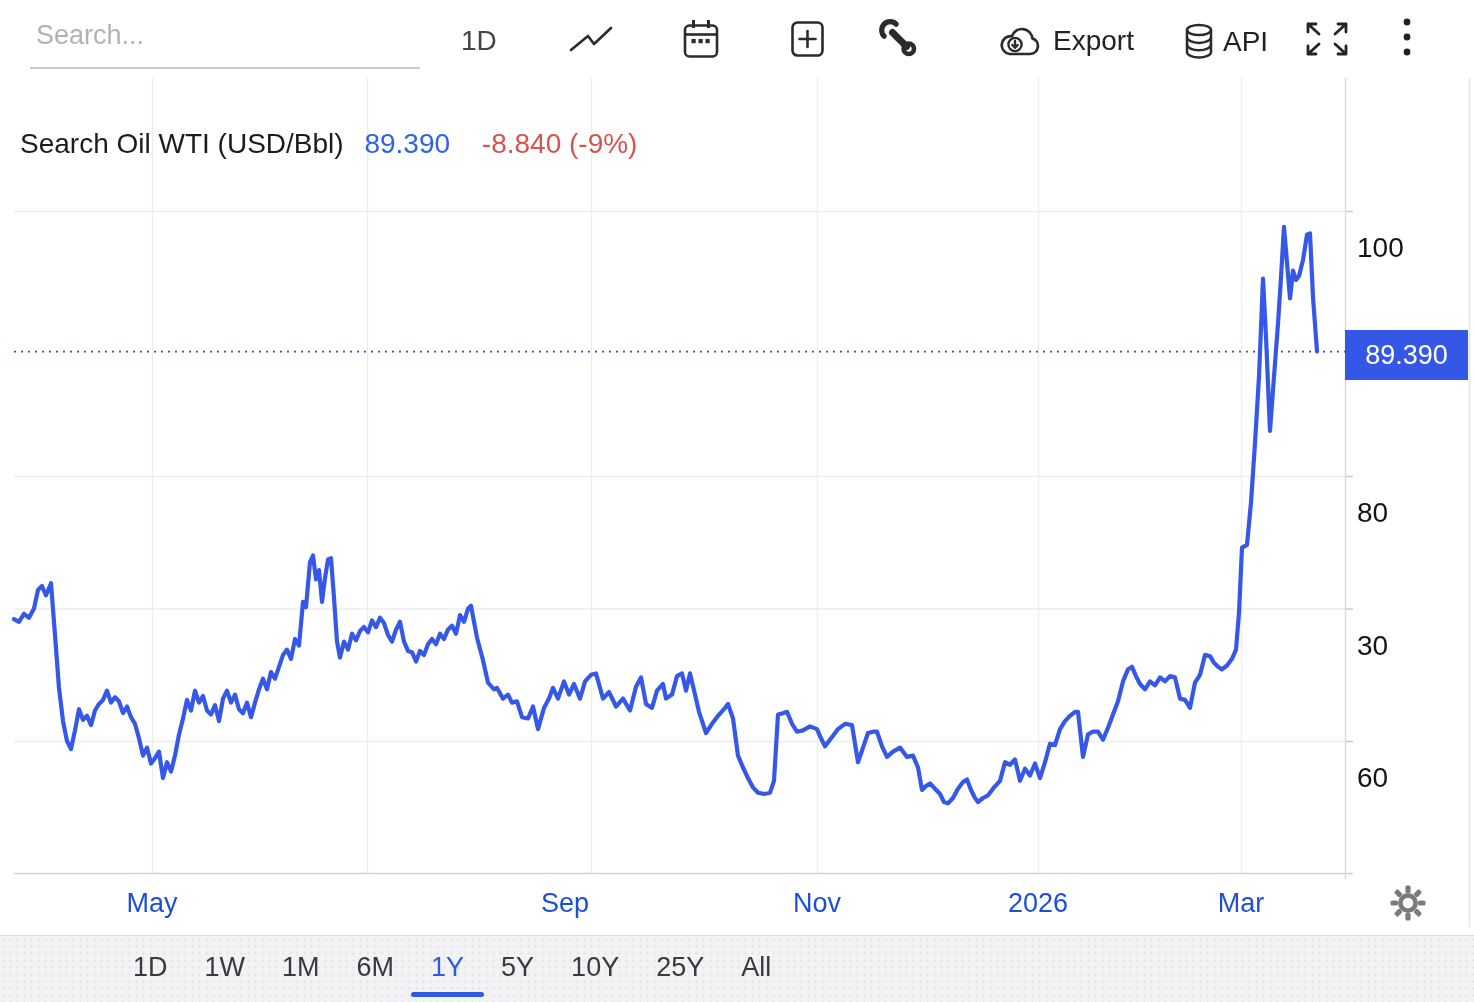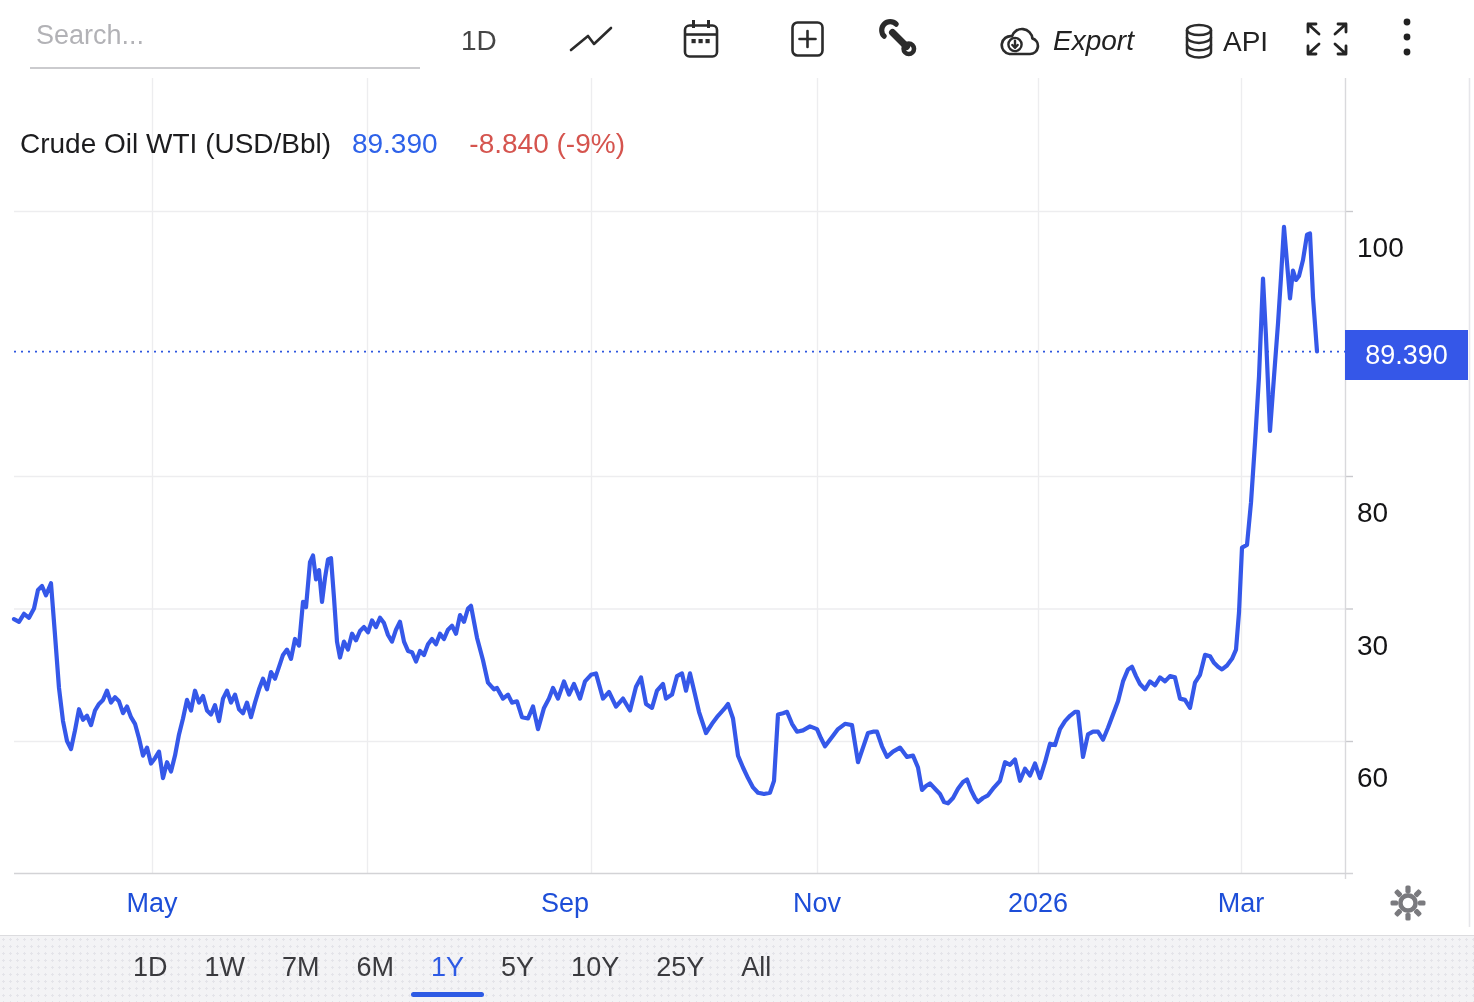--- a/index.html
+++ b/index.html
@@ -26,21 +26,21 @@
     font-family:"Liberation Sans",sans-serif;color:#2b2b2b;
     display:flex;align-items:center;gap:9px;
   }
   .tb-btn svg{display:block;}
   .tb-label{font-size:28px;color:#222;line-height:32px;}
   #btn-interval{left:461px;top:25px;font-size:28px;color:#454545;}
   #btn-linechart{left:569px;top:26px;}
   #btn-calendar{left:682px;top:18px;}
   #btn-compare{left:791px;top:20px;}
   #btn-tools{left:879px;top:19px;}
-  #btn-export{left:997px;top:24px;font-style:italic;}
+  #btn-export{left:997px;top:24px;}
   #btn-api{left:1184px;top:23px;}
   #btn-expand{left:1303px;top:20px;}
   #btn-more{left:1402px;top:16px;}
 
   
   #chart-svg{position:absolute;left:0;top:0;z-index:1;}
   .chart-title{
     position:absolute;left:20px;top:127px;z-index:6;
     font-size:28px;line-height:34px;white-space:nowrap;
   }
@@ -201,21 +201,21 @@
         <svg width="10" height="46" viewBox="0 0 10 46" fill="#222">
           <circle cx="5" cy="6" r="3.4"></circle>
           <circle cx="5" cy="21" r="3.4"></circle>
           <circle cx="5" cy="36" r="3.4"></circle>
         </svg>
       </span>
     </button>
   </div>
 
   <div class="chart-title">
-    <span class="t-name">Crude Oil WTI (USD/Bbl)</span>
+    <span class="t-name">Search Oil WTI (USD/Bbl)</span>
     <span class="t-price">89.390</span>
     <span class="t-change">-8.840 (-9%)</span>
   </div>
 
   <div class="y-axis-labels">
       <div style="top: 194px;">100</div>
       <div style="top: 459px;">80</div>
       <div style="top: 591.5px;">30</div>
       <div style="top: 724px;">60</div>
     </div>
@@ -246,21 +246,21 @@
             </g>
         </g>
         <circle cx="18" cy="18" r="7.6" fill="none" stroke="#7a7a7e" stroke-width="4.6"></circle>
       </svg>
     </span>
   </button>
 
   <div class="range-bar">
       <button class="range-tab">1D</button>
       <button class="range-tab">1W</button>
-      <button class="range-tab">7M</button>
+      <button class="range-tab">1M</button>
       <button class="range-tab">6M</button>
       <button class="range-tab active">1Y</button>
       <button class="range-tab">5Y</button>
       <button class="range-tab">10Y</button>
       <button class="range-tab">25Y</button>
       <button class="range-tab">All</button>
     </div>
 
 </div>
 

